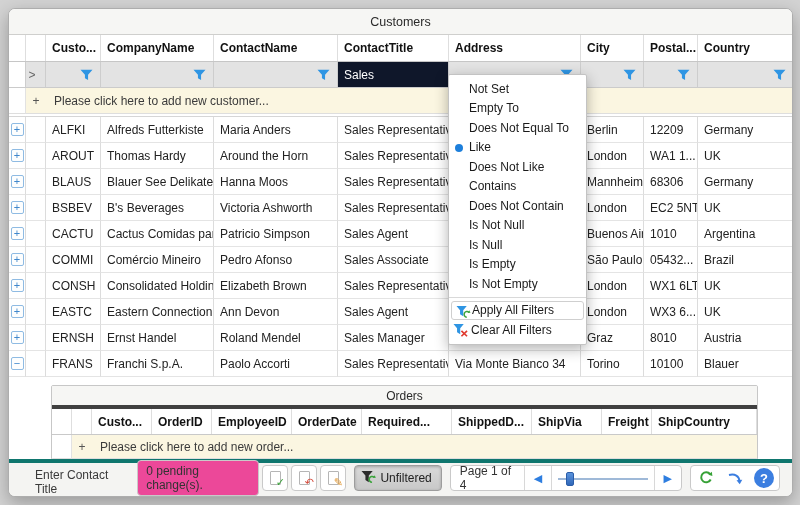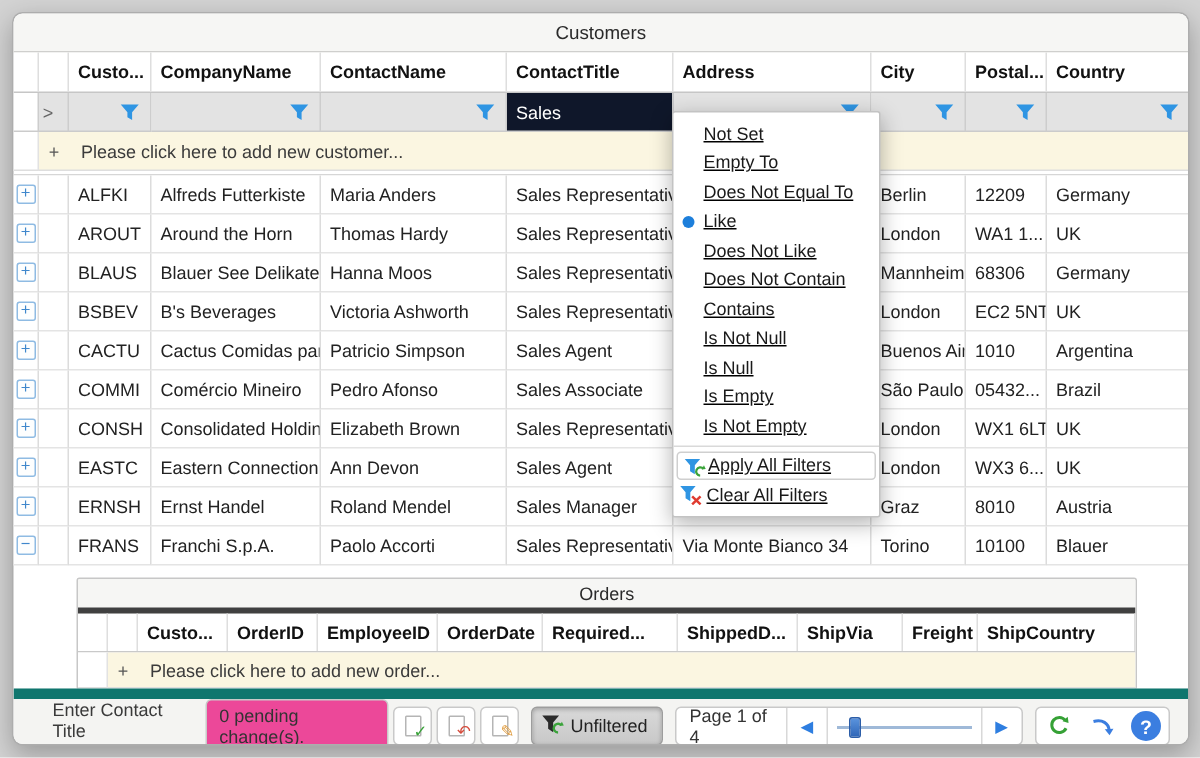--- a/index.html
+++ b/index.html
@@ -67,41 +67,41 @@
     height:23px; background:#f6f6f4; border-bottom:4px solid #404040;
     display:flex; align-items:center; justify-content:center; font-size:12px; color:#2a2a2a;
   }
   .orow { display:grid; grid-template-columns:20px 20px 60px 60px 80px 70px 90px 80px 70px 50px 105px; }
   .ohrow { height:26px; border-bottom:1px solid #c9c9c9; }
   .oaddrow { height:24px; }
   
   .menu {
     position:absolute; left:439px; top:65px; width:139px; z-index:50;
     background:#fff; border:1px solid #c3c3c3; border-radius:2px;
-    box-shadow:0 4px 14px rgba(0,0,0,.3); padding:4px 0;text-decoration:underline;
+    box-shadow:0 4px 14px rgba(0,0,0,.3); padding:4px 0;
   }
   .mitem {
     height:19.5px; display:flex; align-items:center; font-size:12px; color:#1a1a1a;
     padding-left:20px; position:relative; cursor:pointer; white-space:nowrap;
   }
   .mitem .radio {
     position:absolute; left:6px; top:6px; width:8px; height:8px; border-radius:50%;
     background:#1d7fdb;
   }
   .msep { border-top:1px solid #d9d9d9; margin:3px 0; }
   .mitem.action { padding-left:22px; }
   .mitem.hl {
     border:1px solid #cfcfcf; border-radius:3px; margin:0 2px; padding-left:20px;
   }
   .mitem .aicon { position:absolute; left:4px; top:3px; width:15px; height:14px; }
   
   .statusbar {
     position:absolute; left:0; right:0; bottom:0; height:37px;
-    background:#f4f4f2; border-top:7px solid #0f766e;
-    display:flex; align-items:flex-start; padding:0 12px; gap:8px;
+    background:#f4f4f2; border-top:4px solid #0f766e;
+    display:flex; align-items:flex-end; padding:0 12px; gap:8px;
   }
   .sb-left { font-size:12px; color:#3a3a3a; margin-left:14px; }
   .sb-right { margin-left:auto; display:flex; align-items:center; gap:8px; }
   .pgroup { display:flex; align-items:center; gap:3px; }
   .pendbox {
     background:#ec4899; border:1px solid #c9c9c9; border-radius:4px; height:36px;
     display:flex; align-items:center; padding:0 8px; font-size:12px; color:#333;
   }
   .sqbtn {
     width:28px; height:26px; background:#fff; border:1px solid #c9c9c9; border-radius:4px;
@@ -228,22 +228,22 @@
         <div class="dcell">Berlin</div>
         <div class="dcell">12209</div>
         <div class="dcell">Germany</div>
       </div>
       <div class="grow drow">
         <div class="dcell center">
           <span class="expicon">+</span>
         </div>
         <div class="dcell center"></div>
         <div class="dcell">AROUT</div>
+        <div class="dcell">Thomas Hardy</div>
         <div class="dcell">Around the Horn</div>
-        <div class="dcell">Thomas Hardy</div>
         <div class="dcell">Sales Representative</div>
         <div class="dcell"></div>
         <div class="dcell">London</div>
         <div class="dcell">WA1 1...</div>
         <div class="dcell">UK</div>
       </div>
       <div class="grow drow">
         <div class="dcell center">
           <span class="expicon">+</span>
         </div>
@@ -378,22 +378,22 @@
       <div class="addcell" style="grid-column:3 / 12; padding-left:8px;">Please click here to add new order...</div>
     </div>
   </div>
 
   <div class="menu" id="filter-menu">
       <div class="mitem">Not Set</div>
       <div class="mitem">Empty To</div>
       <div class="mitem">Does Not Equal To</div>
       <div class="mitem"><span class="radio"></span>Like</div>
       <div class="mitem">Does Not Like</div>
+      <div class="mitem">Contains</div>
       <div class="mitem">Does Not Contain</div>
-      <div class="mitem">Contains</div>
       <div class="mitem">Is Not Null</div>
       <div class="mitem">Is Null</div>
       <div class="mitem">Is Empty</div>
       <div class="mitem">Is Not Empty</div>
       <div class="msep"></div>
       <div class="mitem action hl"><span class="aicon"><svg width="15" height="14" viewBox="0 0 16 15">
             <path d="M0.5 1 H11.5 L7.7 5.6 V12 L4.3 9.8 V5.6 Z" fill="#2f95e3"></path>
             <path d="M11.5 13 a3 3 0 1 1 2.4 -5" fill="none" stroke="#3aa33a" stroke-width="1.6"></path>
             <path d="M14.2 5.6 l1.3 2.7 -2.9 0.2 z" fill="#3aa33a"></path>
           </svg></span>Apply All Filters</div>

